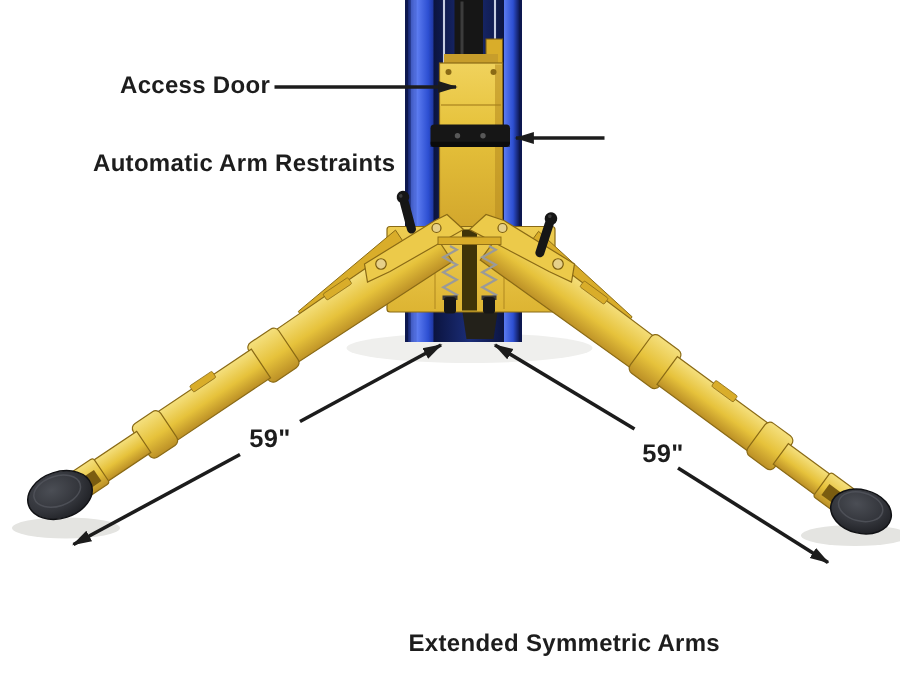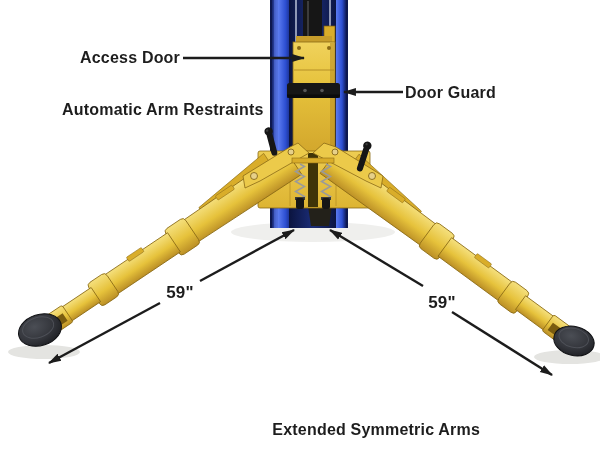--- a/index.html
+++ b/index.html
@@ -185,17 +185,16 @@
       <line class="ann-line" x1="403" y1="92" x2="344" y2="92" marker-end="url(#arrowHead)"></line>
       <line class="ann-line" x1="160" y1="303" x2="49" y2="363" marker-end="url(#arrowHead)"></line>
       <line class="ann-line" x1="200" y1="281" x2="294" y2="230" marker-end="url(#arrowHead)"></line>
       <line class="ann-line" x1="423" y1="286" x2="330" y2="230" marker-end="url(#arrowHead)"></line>
       <line class="ann-line" x1="452" y1="312" x2="552" y2="375" marker-end="url(#arrowHead)"></line>
     </g>
   </svg>
 
   <div class="label" id="access-door-label">Access Door</div>
   <div class="label" id="arm-restraints-label">Automatic Arm Restraints</div>
-  <div class="label" id="door-guard-label">Door Guard</div>
   <div class="label dim" id="dim-left-label">59"</div>
   <div class="label dim" id="dim-right-label">59"</div>
   <div class="label" id="caption-label">Extended Symmetric Arms</div>
 </div>
 
 </body></html>

